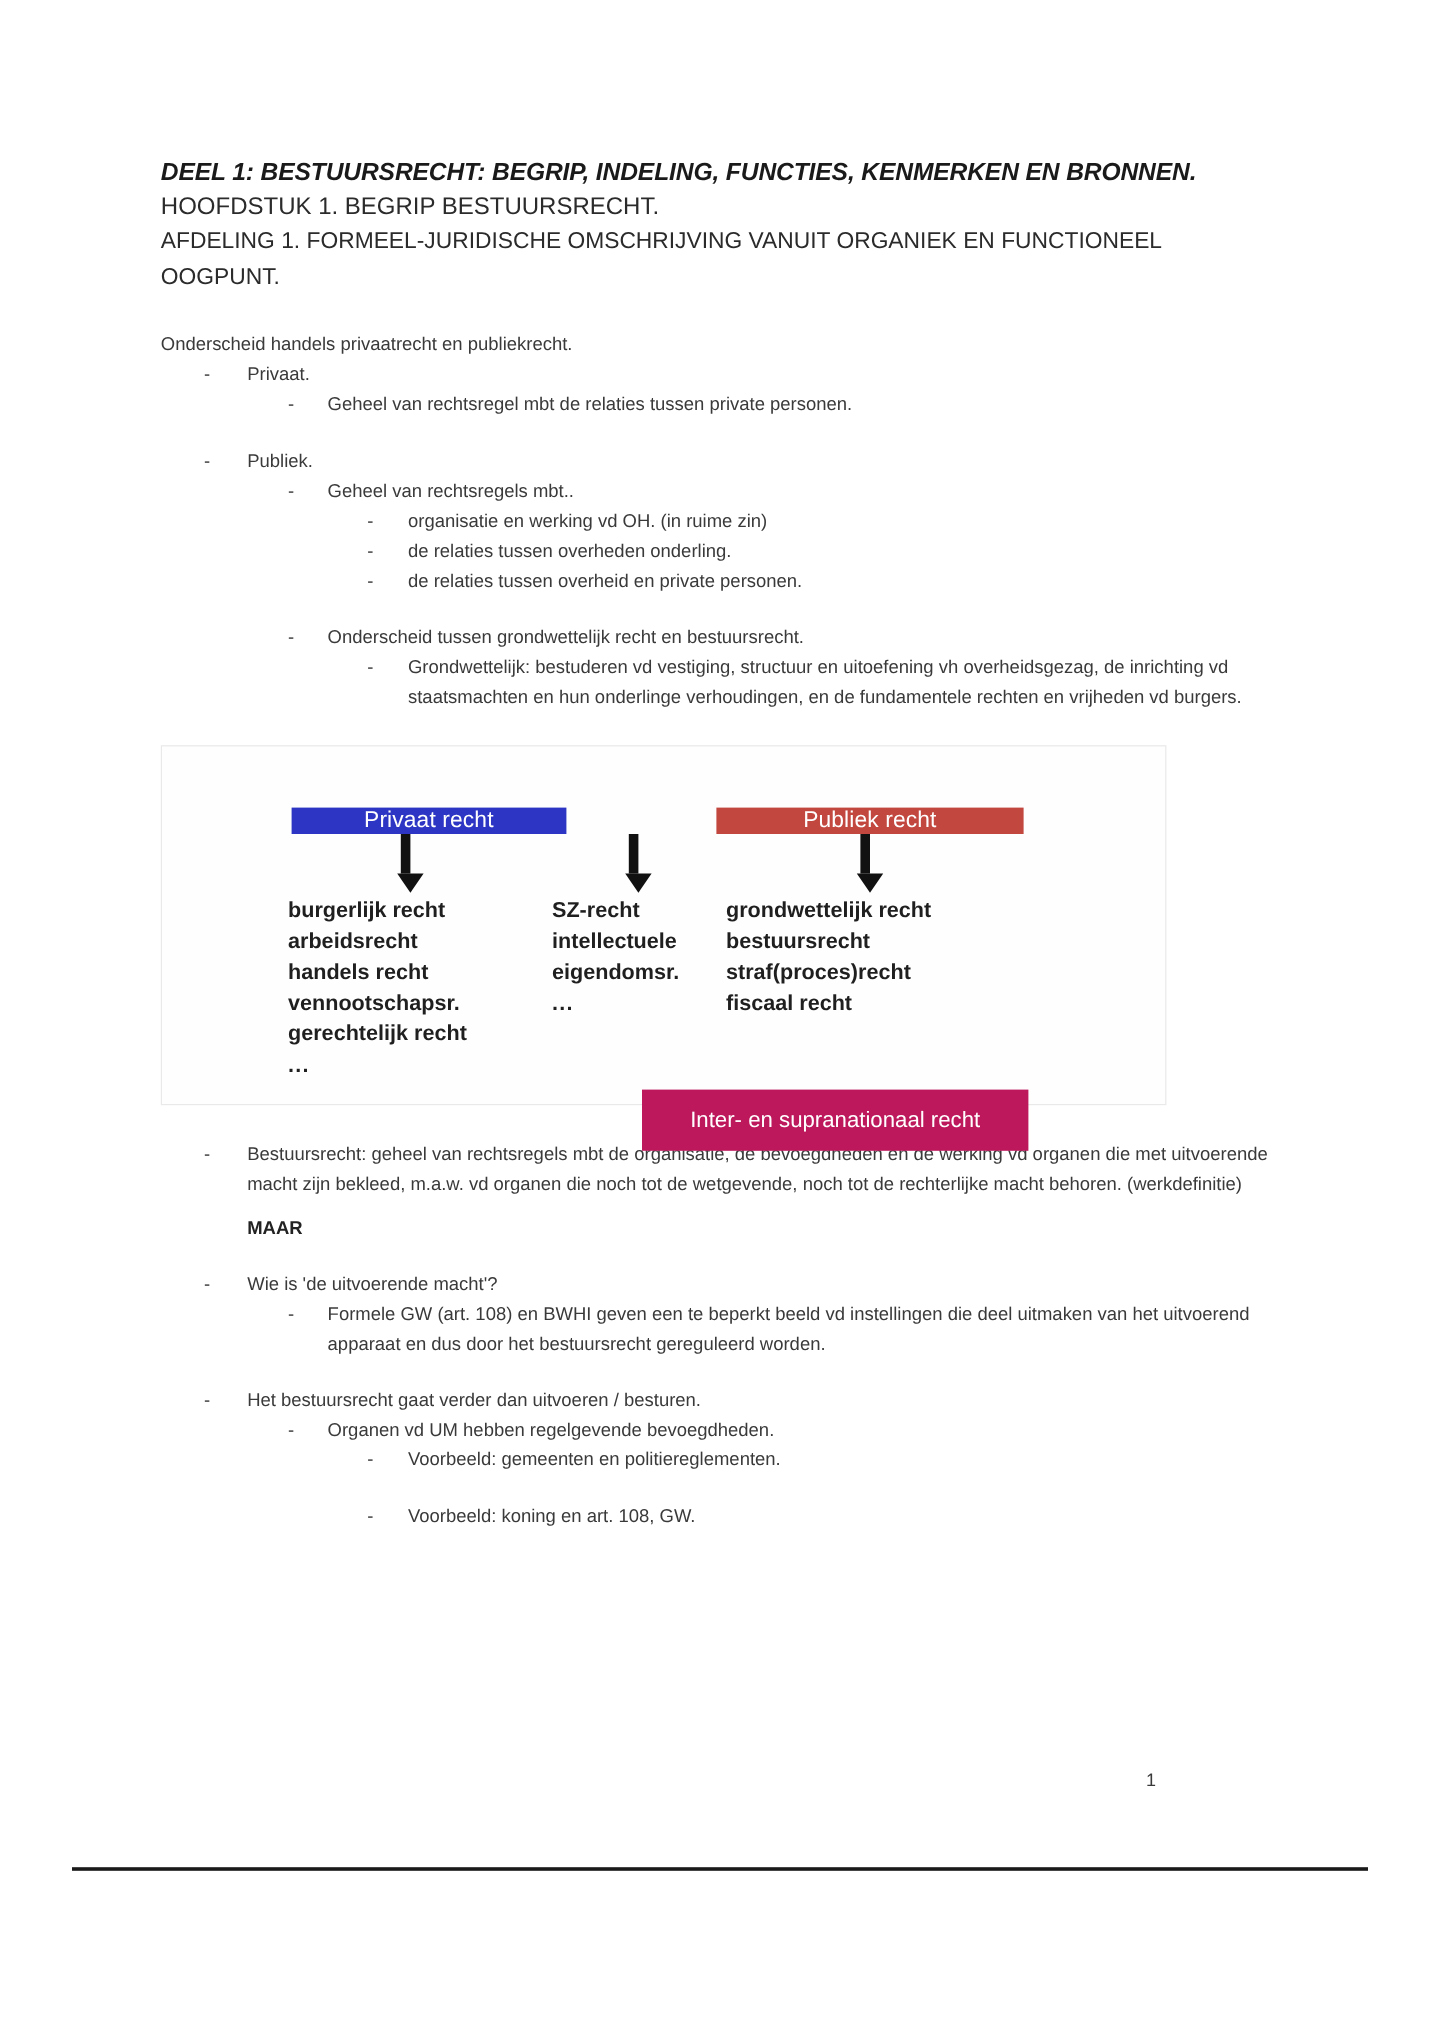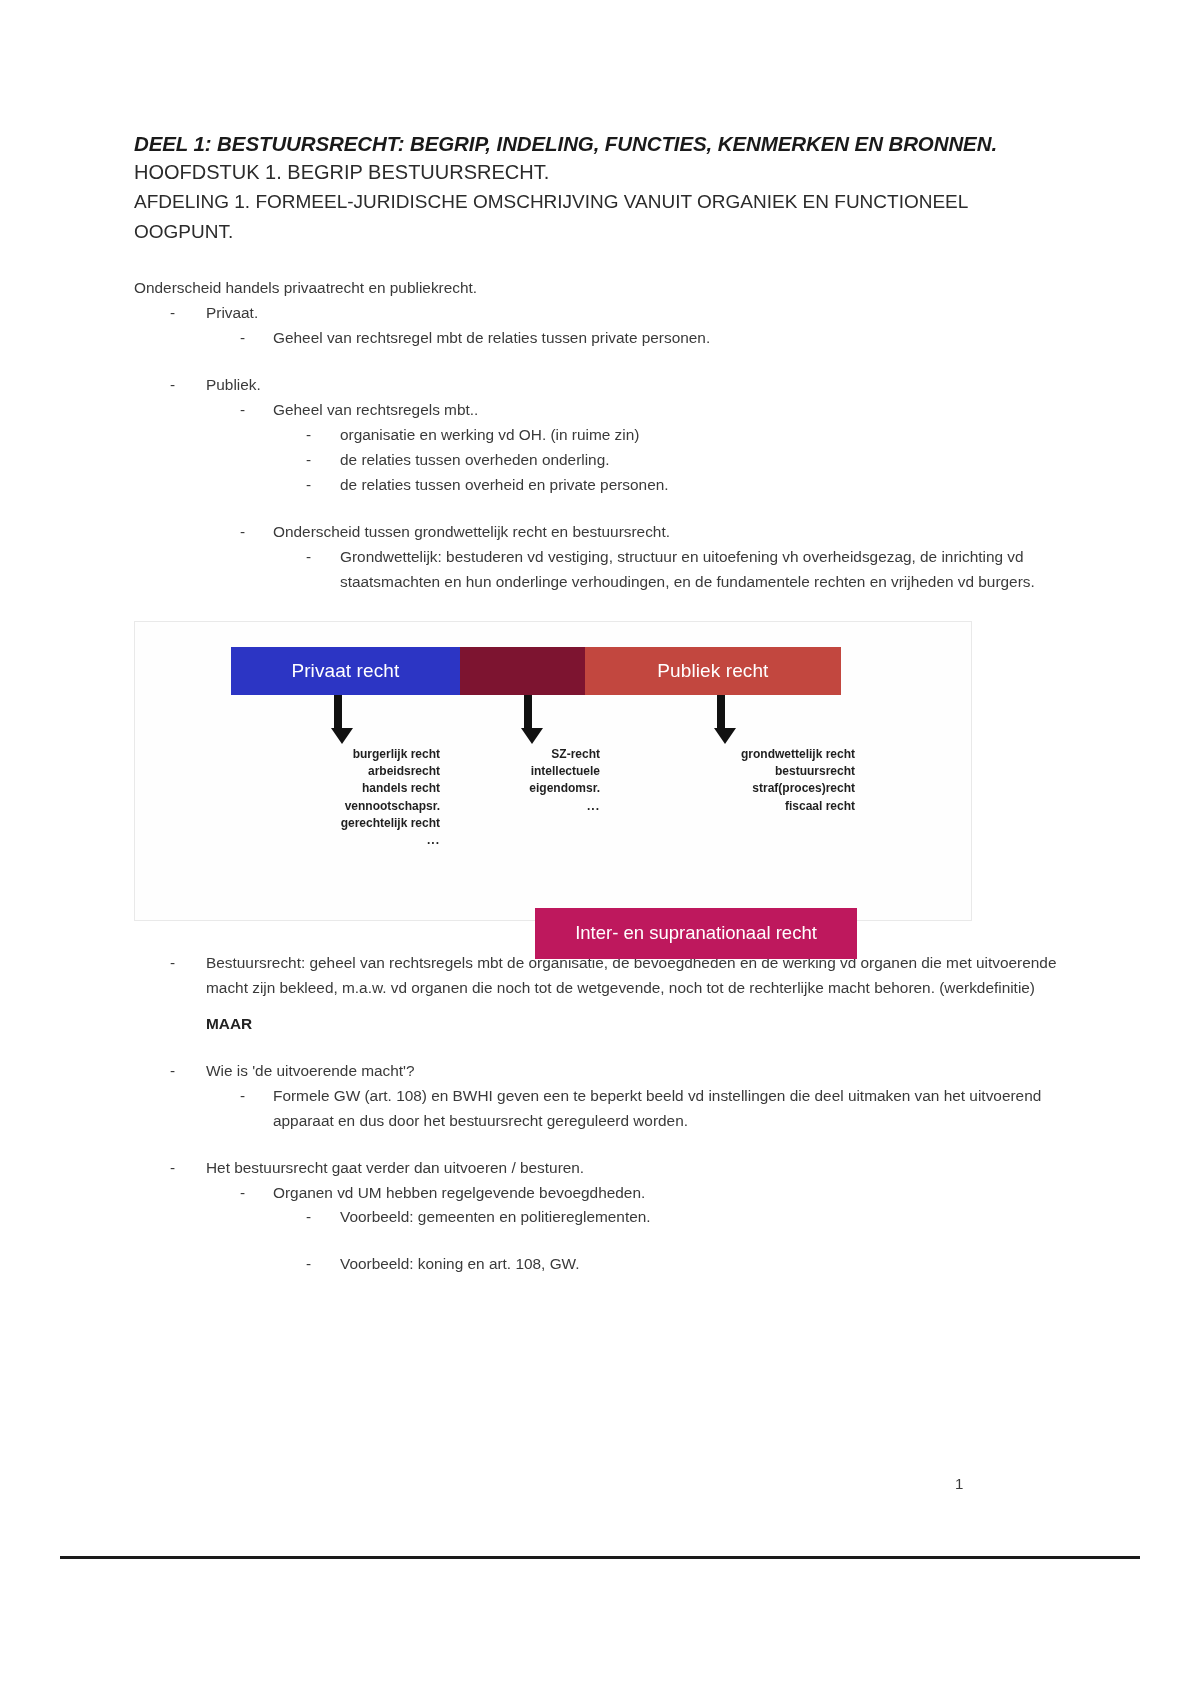--- a/index.html
+++ b/index.html
@@ -95,25 +95,26 @@
     margin-left: 0px;
     width: 838px;
     height: 300px;
     border: 1px solid #e9e9e9;
     background: #fefefe;
     position: relative;
     box-sizing: border-box;
   }
   .bar {
     position: absolute;
-    left: 96px;
+    left: 108px;
     top: 25px;
     width: 610px;
     height: 48px;
     display: flex;
+    align-items: flex-end;
   }
   .bar-seg {
     display: flex;
     align-items: center;
     justify-content: center;
     color: #ffffff;
     font-size: 19px;
     font-weight: normal;
     letter-spacing: 0.1px;
   }
@@ -137,22 +138,22 @@
     border-left: 11px solid transparent;
     border-right: 11px solid transparent;
     border-top: 16px solid #111111;
   }
   .arrow.a1 { left: 196px; top: 73px; }
   .arrow.a2 { left: 386px; top: 73px; }
   .arrow.a3 { left: 579px; top: 73px; }
 
   .col {
     position: absolute;
-    text-align: right;
-    font-size: 12px;
+    text-align: left;
+    font-size: 18px;
     font-weight: bold;
     line-height: 1.44;
     color: #1f1f1f;
   }
   .col.c1 { left: 105px; top: 124px; width: 200px; }
   .col.c2 { left: 325px; top: 124px; width: 140px; }
   .col.c3 { left: 470px; top: 124px; width: 250px; }
   .col .ell { letter-spacing: 1px; }
 
   .inter-box {

